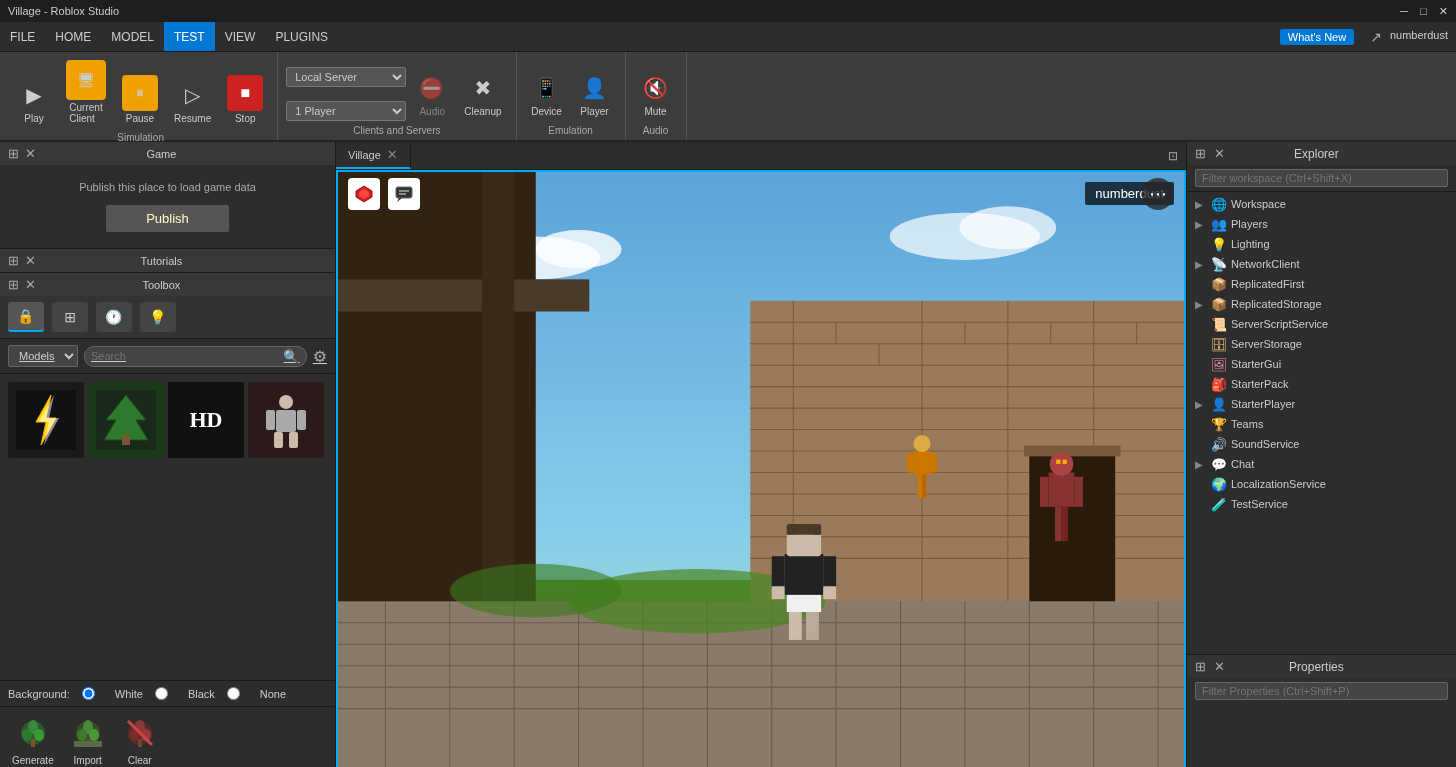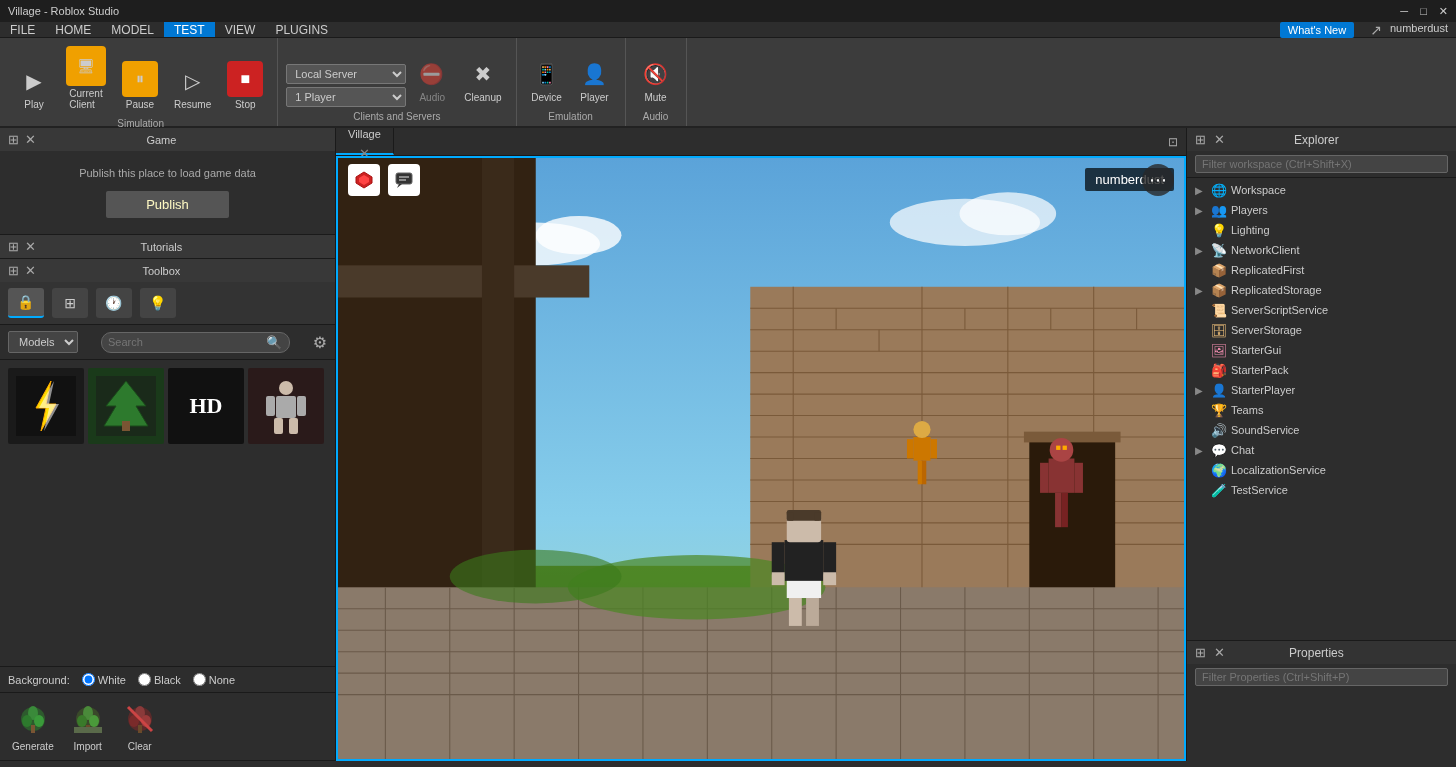--- a/index.html
+++ b/index.html
@@ -4,35 +4,35 @@
   <style>
     * { box-sizing: border-box; margin: 0; padding: 0; }
     body { font-family: 'Segoe UI', Arial, sans-serif; background: #2d2d2d; color: #ccc; font-size: 12px; width: 1456px; height: 767px; overflow: hidden; }
 
     
     #title-bar { display: flex; align-items: center; justify-content: space-between; background: #1e1e1e; height: 22px; padding: 0 8px; }
     #title-bar .title { font-size: 11px; color: #ccc; }
     #title-bar .win-controls { display: flex; gap: 12px; font-size: 11px; color: #ccc; cursor: pointer; }
 
     
-    #menu-bar { display: flex; align-items: center; background: #2d2d2d; height: 16px; border-bottom: 1px solid #1a1a1a; }
+    #menu-bar { display: flex; align-items: center; background: #2d2d2d; height: 30px; border-bottom: 1px solid #1a1a1a; }
     .menu-item { padding: 0 10px; height: 100%; display: flex; align-items: center; font-size: 12px; color: #ccc; cursor: pointer; }
     .menu-item.active { background: #0078d4; color: white; }
 
     
     #toolbar { display: flex; align-items: stretch; background: #3c3c3c; height: 90px; border-bottom: 2px solid #222; padding: 0 4px; }
     .toolbar-section { display: flex; flex-direction: column; align-items: stretch; border-right: 1px solid #555; padding: 4px 8px; }
     .toolbar-section-label { font-size: 10px; color: #aaa; text-align: center; margin-top: auto; padding-top: 4px; }
     .toolbar-buttons { display: flex; align-items: flex-end; gap: 4px; flex: 1; }
     .tb-btn { display: flex; flex-direction: column; align-items: center; justify-content: flex-end; padding: 4px 6px; cursor: pointer; border-radius: 3px; min-width: 36px; }
     .tb-btn .tb-icon { width: 32px; height: 32px; display: flex; align-items: center; justify-content: center; font-size: 20px; }
     .tb-btn .tb-label { font-size: 10px; color: #ccc; white-space: nowrap; margin-top: 2px; }
     .tb-btn.active-btn .tb-icon { background: #ffaa00; border-radius: 4px; }
     .tb-btn.red-btn .tb-icon { background: #cc3333; border-radius: 4px; }
-    .toolbar-dropdown { display: flex; flex-direction: column; gap: 3px; justify-content: center; }
+    .toolbar-dropdown { display: flex; flex-direction: column; gap: 14px; justify-content: center; }
     .dropdown-select { background: #555; border: 1px solid #777; color: #ccc; font-size: 11px; padding: 2px 4px; border-radius: 2px; cursor: pointer; width: 120px; }
 
     
     #main { display: flex; width: 100%; height: calc(767px - 22px - 22px - 90px); }
 
     
     #left-panel { width: 336px; min-width: 336px; background: #2d2d2d; display: flex; flex-direction: column; border-right: 1px solid #1a1a1a; }
 
     
     .panel { background: #2d2d2d; border-bottom: 1px solid #1a1a1a; }
@@ -49,41 +49,41 @@
     .tutorial-content { display: flex; align-items: center; gap: 12px; padding: 12px; background: #1a6bb5; }
     .tutorial-logo { width: 60px; height: 60px; background: #1a5fa0; border-radius: 4px; display: flex; align-items: center; justify-content: center; font-size: 30px; flex-shrink: 0; }
     .tutorial-text { color: white; font-size: 12px; line-height: 1.4; }
     .learn-btn { display: inline-block; background: #00aa44; color: white; padding: 6px 24px; border-radius: 3px; font-size: 13px; cursor: pointer; margin-top: 8px; font-weight: bold; }
 
     
     #toolbox-panel { flex: 1; display: flex; flex-direction: column; overflow: hidden; }
     .toolbox-tabs { display: flex; background: #333; border-bottom: 1px solid #1a1a1a; padding: 6px 8px; gap: 8px; }
     .toolbox-tab { width: 36px; height: 30px; display: flex; align-items: center; justify-content: center; background: #444; border-radius: 3px; cursor: pointer; font-size: 14px; color: #ccc; }
     .toolbox-tab.active { background: #555; border-bottom: 2px solid #00aaff; }
-    .toolbox-search-row { display: flex; align-items: center; gap: 23px; padding: 6px 8px; border-bottom: 1px solid #1a1a1a; }
+    .toolbox-search-row { display: flex; align-items: center; gap: 6px; padding: 6px 8px; border-bottom: 1px solid #1a1a1a; text-decoration: underline; }
     .model-dropdown { background: #444; border: 1px solid #666; color: #ccc; font-size: 11px; padding: 3px 6px; border-radius: 2px; cursor: pointer; }
     .search-input-wrap { flex: 1; display: flex; align-items: center; background: #444; border: 1px solid #666; border-radius: 10px; padding: 2px 6px; }
     .search-input { background: transparent; border: none; color: #ccc; font-size: 11px; outline: none; flex: 1; }
     .toolbox-grid { display: flex; flex-wrap: wrap; gap: 4px; padding: 8px; overflow-y: auto; flex: 1; }
     .toolbox-item { width: 76px; height: 76px; background: #1a1a1a; border-radius: 2px; overflow: hidden; display: flex; align-items: center; justify-content: center; cursor: pointer; position: relative; }
 
     
     .bg-selector { display: flex; align-items: center; gap: 12px; padding: 6px 8px; border-top: 1px solid #1a1a1a; font-size: 11px; }
-    .bg-radio { display: flex; align-items: center; gap: 3px; cursor: pointer; }
+    .bg-radio { display: flex; align-items: center; gap: 20px; cursor: pointer; }
 
     
     .toolbox-actions { display: flex; gap: 16px; padding: 8px 12px; border-top: 1px solid #1a1a1a; }
     .toolbox-action { display: flex; flex-direction: column; align-items: center; gap: 4px; cursor: pointer; font-size: 10px; color: #ccc; }
     .action-icon { width: 36px; height: 36px; display: flex; align-items: center; justify-content: center; font-size: 22px; }
 
     
     #center { flex: 1; display: flex; flex-direction: column; background: #1a1a1a; overflow: hidden; }
     .viewport-tabs { display: flex; align-items: center; background: #2d2d2d; border-bottom: 1px solid #1a1a1a; height: 28px; }
     .viewport-tab { display: flex; align-items: center; gap: 6px; padding: 0 12px; height: 100%; background: #3c3c3c; border-right: 1px solid #1a1a1a; font-size: 11px; color: #ccc; cursor: pointer; }
-    .viewport-tab.active { background: #2d2d2d; border-bottom: 2px solid #00aaff; flex-direction: column; }
+    .viewport-tab.active { background: #2d2d2d; border-bottom: 2px solid #00aaff; }
     .viewport-tab .close-x { color: #888; font-size: 13px; }
     .viewport-frame { flex: 1; position: relative; background: #000; border: 2px solid #00aaff; }
     .viewport-overlay { position: absolute; top: 10px; right: 10px; background: rgba(0,0,0,0.7); color: white; padding: 4px 10px; font-size: 13px; border-radius: 2px; }
     .viewport-top-bar { position: absolute; top: 6px; left: 10px; display: flex; gap: 8px; }
     .vt-btn { width: 32px; height: 32px; background: white; border-radius: 4px; display: flex; align-items: center; justify-content: center; cursor: pointer; font-size: 16px; }
     .viewport-more { position: absolute; top: 6px; right: 10px; width: 32px; height: 32px; background: rgba(40,40,40,0.8); border-radius: 50%; display: flex; align-items: center; justify-content: center; cursor: pointer; color: white; font-size: 18px; }
 
     
     #right-panel { width: 270px; min-width: 270px; display: flex; flex-direction: column; background: #2d2d2d; border-left: 1px solid #1a1a1a; }
     #explorer-panel { flex: 1; display: flex; flex-direction: column; border-bottom: 1px solid #1a1a1a; }

